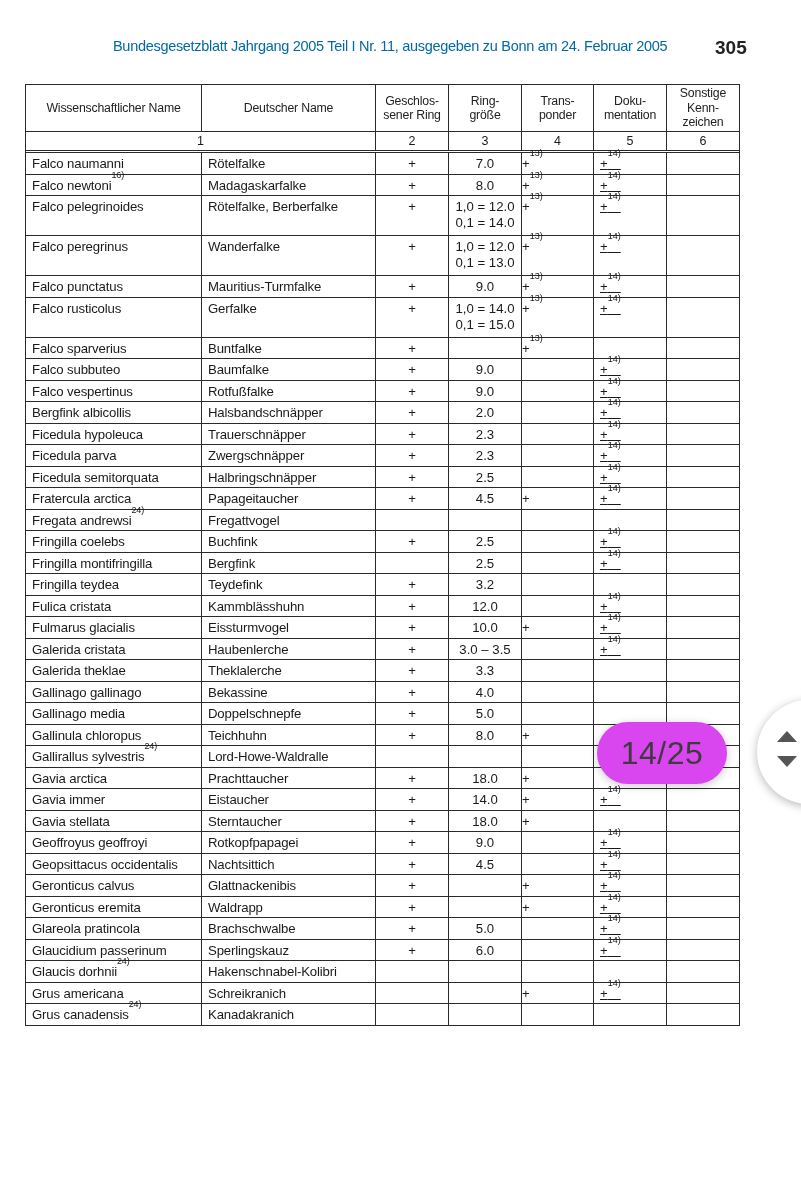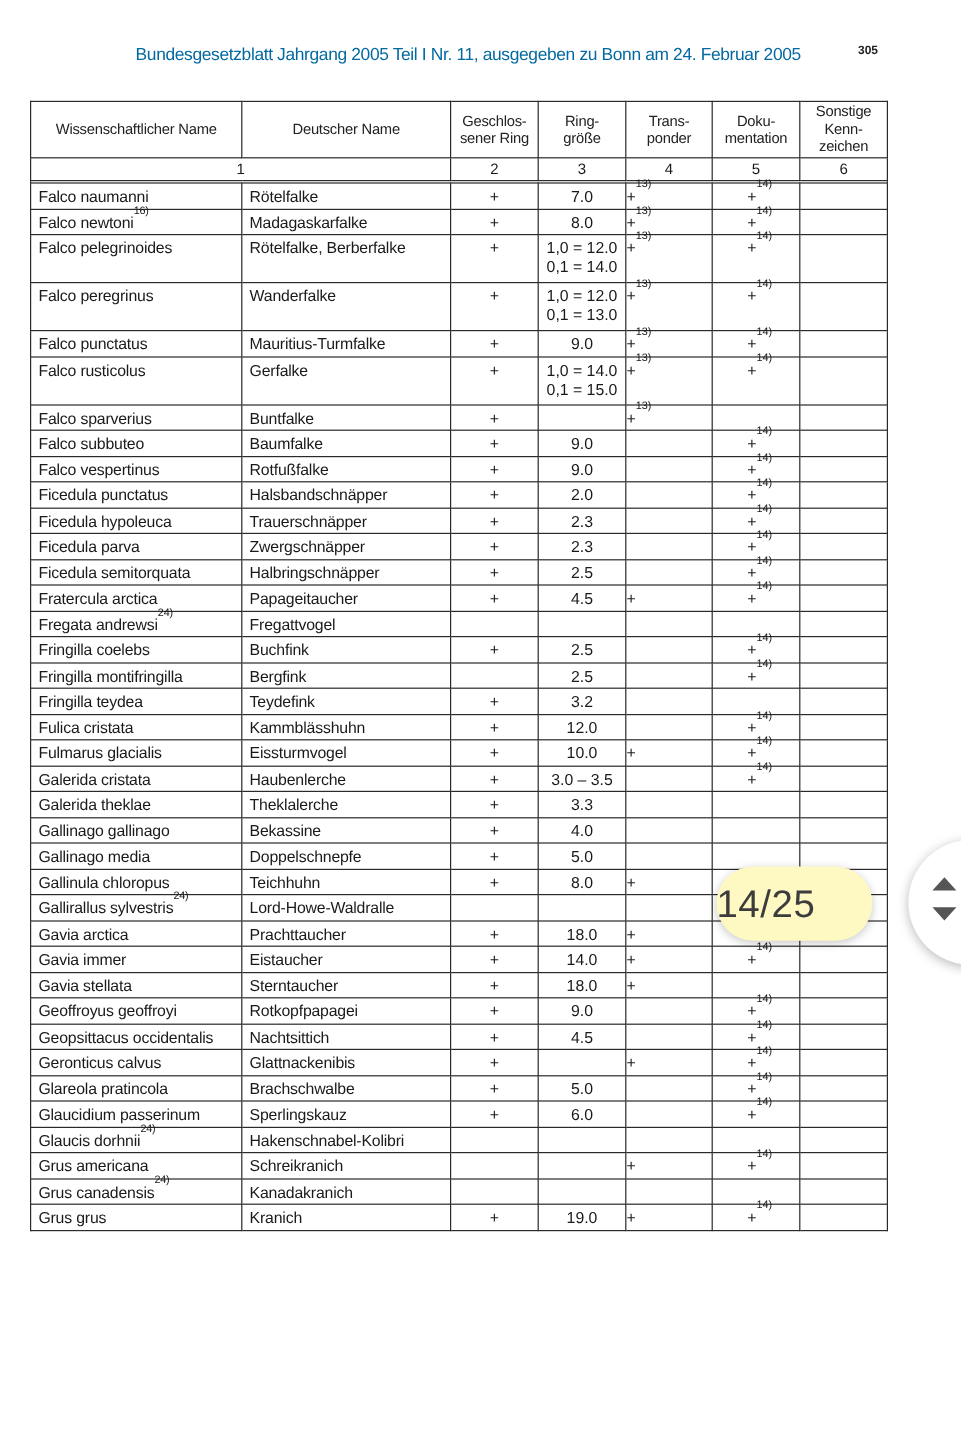--- a/index.html
+++ b/index.html
@@ -1,35 +1,35 @@
 <!DOCTYPE html>
 <html><head>
 <meta charset="utf-8">
 <style>
   html, body { margin:0; padding:0; background:#ffffff; }
   body { width:801px; height:1200px; position:relative; overflow:hidden; font-family:"Liberation Sans", sans-serif; color:#1a1a1a; }
   .running-head { position:absolute; top:38px; left:113px; font-size:14.5px; letter-spacing:-0.3px; color:#0369a1; white-space:nowrap; }
-  .page-no { position:absolute; top:37px; left:715px; font-size:10px; font-weight:bold; color:#222; }
+  .page-no { position:absolute; top:37px; left:715px; font-size:19px; font-weight:bold; color:#222; }
   table.reg { position:absolute; top:84px; left:25px; width:714px; border-collapse:collapse; table-layout:fixed; font-size:13.2px; }
   table.reg td, table.reg th { border:1.5px solid #2a2a2a; padding:0; vertical-align:top; line-height:16px; }
   table.reg th { font-weight:normal; font-size:12.3px; text-align:center; vertical-align:middle; line-height:14.5px; height:46px; color:#222; letter-spacing:-0.2px; }
   table.reg tr.nums td { text-align:center; height:18px; line-height:18px; font-size:12.5px; vertical-align:middle; }
   table.reg tr.gap td { height:1px; border-left:none; border-right:none; }
   table.reg tr.gap td:first-child { border-left:1.5px solid #2a2a2a; }
   table.reg tr.gap td:last-child { border-right:1.5px solid #2a2a2a; }
   table.reg tr.row td { height:21.5px; padding-top:3px; box-sizing:border-box; }
   table.reg tr.row.double td { height:40px; }
   td.sci, td.ger { padding-left:6px !important; white-space:nowrap; letter-spacing:-0.15px; }
   td.c { text-align:center; }
-  td.c5 { text-align:center; padding-left:6px !important; }
+  td.c5 { padding-left:6px !important;text-decoration:underline; }
   td.c4 { text-align:left; padding-left:0px !important; }
   sup { font-size:9px; vertical-align:top; position:relative; top:-3px; line-height:0; }
   .ring-line { display:block; }
-  .pager { position:absolute; left:597px; top:722px; width:130px; height:62px; background:#fef9c3; border-radius:31px;
-           box-shadow:0 2px 8px rgba(0,0,0,0.22); font-size:32px; color:#3c3c3c; text-align:left; line-height:62px; letter-spacing:0.5px; }
+  .pager { position:absolute; left:597px; top:722px; width:130px; height:62px; background:#d946ef; border-radius:31px;
+           box-shadow:0 2px 8px rgba(0,0,0,0.22); font-size:32px; color:#3c3c3c; text-align:center; line-height:62px; letter-spacing:0.5px; }
   .scroll-btn { position:absolute; left:757px; top:700px; width:104px; height:104px; background:#ffffff; border-radius:50%;
                 box-shadow:0 2px 10px rgba(0,0,0,0.28); }
   .tri-up { position:absolute; left:20px; top:31px; width:0; height:0; border-left:10px solid transparent; border-right:10px solid transparent; border-bottom:11px solid #555; }
   .tri-down { position:absolute; left:20px; top:56px; width:0; height:0; border-left:10px solid transparent; border-right:10px solid transparent; border-top:11px solid #555; }
 </style>
 </head>
 <body>
 
 <div class="running-head">Bundesgesetzblatt Jahrgang 2005 Teil I Nr. 11, ausgegeben zu Bonn am 24. Februar 2005</div>
 <div class="page-no">305</div>
@@ -167,21 +167,21 @@
         <td class="ger"><span>Rotfußfalke</span></td>
         <td class="c"><span>+</span></td>
         <td class="c">
           <span class="ring-line">9.0</span>
         </td>
         <td class="c4"><span></span></td>
         <td class="c5"><span>+</span><sup>14)</sup></td>
         <td class="c"><span></span></td>
       </tr>
       <tr class="row">
-        <td class="sci"><span>Ficedula punctatus</span></td>
+        <td class="sci"><span>Bergfink albicollis</span></td>
         <td class="ger"><span>Halsbandschnäpper</span></td>
         <td class="c"><span>+</span></td>
         <td class="c">
           <span class="ring-line">2.0</span>
         </td>
         <td class="c4"><span></span></td>
         <td class="c5"><span>+</span><sup>14)</sup></td>
         <td class="c"><span></span></td>
       </tr>
       <tr class="row">
@@ -414,20 +414,29 @@
       <tr class="row">
         <td class="sci"><span>Geronticus calvus</span></td>
         <td class="ger"><span>Glattnackenibis</span></td>
         <td class="c"><span>+</span></td>
         <td class="c"></td>
         <td class="c4"><span>+</span></td>
         <td class="c5"><span>+</span><sup>14)</sup></td>
         <td class="c"><span></span></td>
       </tr>
       <tr class="row">
+        <td class="sci"><span>Geronticus eremita</span></td>
+        <td class="ger"><span>Waldrapp</span></td>
+        <td class="c"><span>+</span></td>
+        <td class="c"></td>
+        <td class="c4"><span>+</span></td>
+        <td class="c5"><span>+</span><sup>14)</sup></td>
+        <td class="c"><span></span></td>
+      </tr>
+      <tr class="row">
         <td class="sci"><span>Glareola pratincola</span></td>
         <td class="ger"><span>Brachschwalbe</span></td>
         <td class="c"><span>+</span></td>
         <td class="c">
           <span class="ring-line">5.0</span>
         </td>
         <td class="c4"><span></span></td>
         <td class="c5"><span>+</span><sup>14)</sup></td>
         <td class="c"><span></span></td>
       </tr>
@@ -460,31 +469,20 @@
         <td class="c5"><span>+</span><sup>14)</sup></td>
         <td class="c"><span></span></td>
       </tr>
       <tr class="row">
         <td class="sci"><span>Grus canadensis</span><sup>24)</sup></td>
         <td class="ger"><span>Kanadakranich</span></td>
         <td class="c"><span></span></td>
         <td class="c"></td>
         <td class="c4"><span></span></td>
         <td class="c5"><span></span></td>
-        <td class="c"><span></span></td>
-      </tr>
-      <tr class="row">
-        <td class="sci"><span>Grus grus</span></td>
-        <td class="ger"><span>Kranich</span></td>
-        <td class="c"><span>+</span></td>
-        <td class="c">
-          <span class="ring-line">19.0</span>
-        </td>
-        <td class="c4"><span>+</span></td>
-        <td class="c5"><span>+</span><sup>14)</sup></td>
         <td class="c"><span></span></td>
       </tr>
     </tbody>
 </table>
 
 <div class="pager">14/25</div>
 
 <div class="scroll-btn">
   <div class="tri-up"></div>
   <div class="tri-down"></div>

